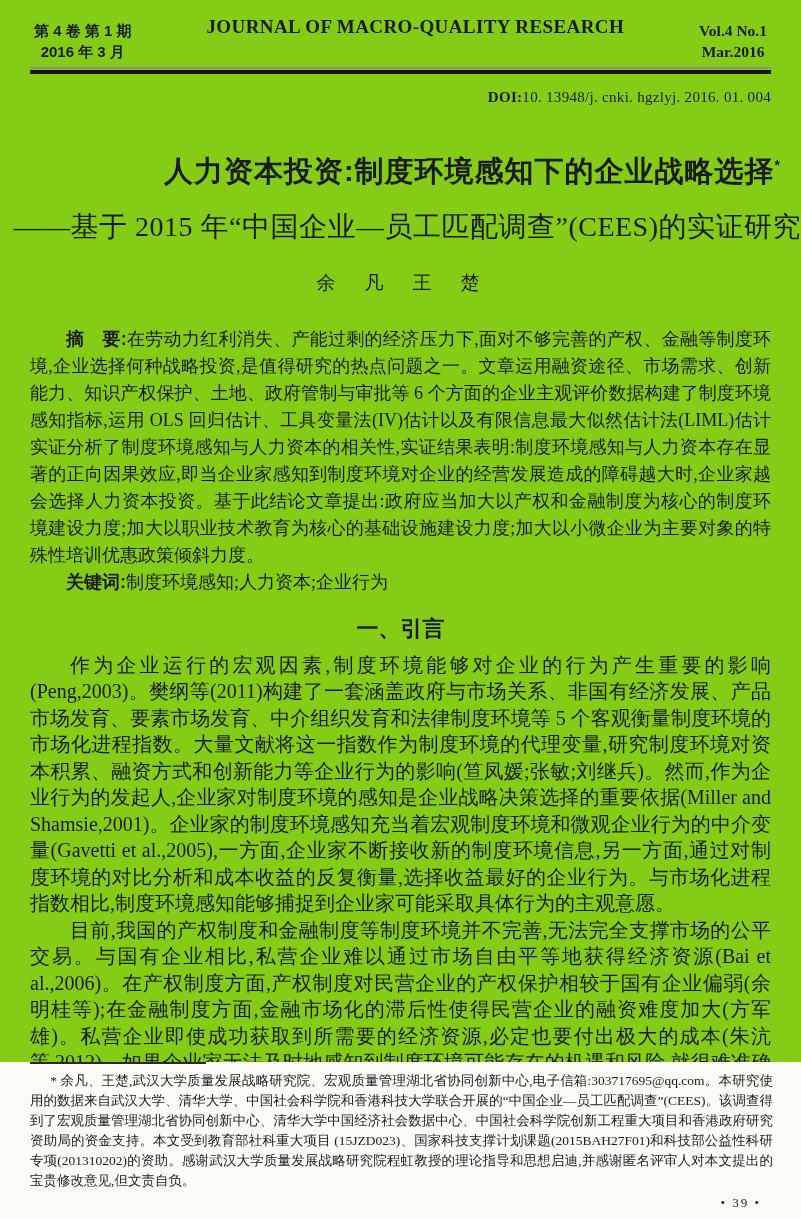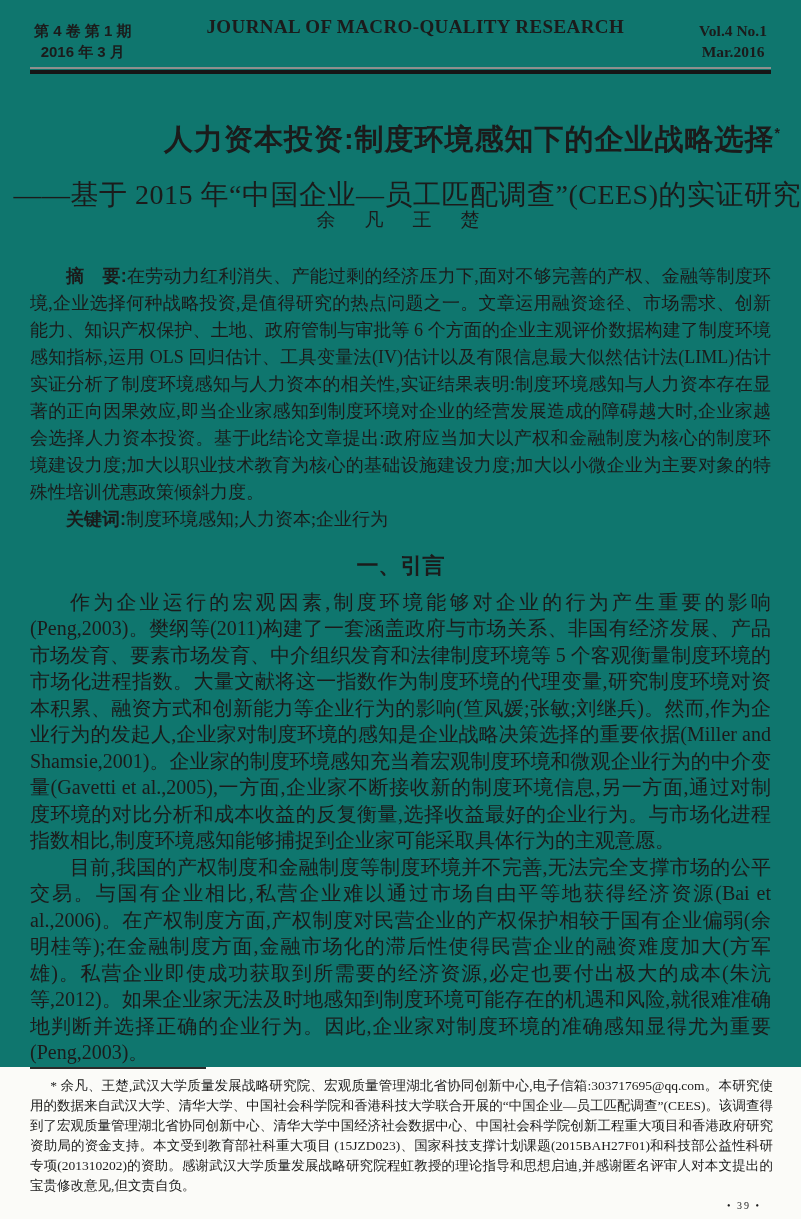--- a/index.html
+++ b/index.html
@@ -4,21 +4,21 @@
 <style>
   html,body{margin:0;padding:0;}
   body{
     width:801px;height:1219px;
     background:#e8e8e6;
     font-family:"Liberation Serif","DejaVu Serif",serif;
   }
   .page{
     position:relative;
     width:801px;height:1219px;
-    background:#0f766e;
+    background:#84cc16;
     color:#1b1b1b;
     overflow:hidden;
     box-sizing:border-box;
   }
   
   .masthead{
     display:flex;justify-content:space-between;align-items:flex-start;
     padding:16px 34px 0 34px;
   }
   .mast-left,.mast-right{
@@ -53,21 +53,21 @@
     font-family:"Liberation Sans","DejaVu Sans",sans-serif;
     font-weight:bold;font-size:29px;line-height:33px;
     letter-spacing:1px;
   }
   .title sup{font-size:14px;vertical-align:super;}
   .subtitle{
     margin-top:27px;text-align:right;
     font-size:28px;line-height:24px;letter-spacing:0.5px;
   }
   .authors{
-    text-align:center;
+    margin-top:31px;text-align:center;
     font-size:19px;letter-spacing:5px;
   }
   
   .abstract{margin:30px 30px 0 30px;}
   .abstract p{
     margin:0;font-size:18px;line-height:27px;
     text-align:justify;text-indent:2em;
   }
   .lbl{
     font-family:"Liberation Sans","DejaVu Sans",sans-serif;
@@ -96,21 +96,21 @@
     margin:0 0 7px 30px;
   }
   .fn-text{
     margin:0 28px 0 30px;
     font-size:13.5px;line-height:20px;
     text-align:justify;text-indent:1.5em;
   }
   .page-num{
     text-align:right;
     margin:4px 40px 0 0;
-    font-size:10px;letter-spacing:2px;
+    font-size:13px;letter-spacing:2px;
   }
 </style>
 </head>
 <body>
 
 <div class="page">
 
   <div class="masthead">
     <div class="mast-left">
       <div>第 4 卷  第 1 期</div>
@@ -123,20 +123,21 @@
       <div>Vol.4  No.1</div>
       <div>Mar.2016</div>
     </div>
   </div>
 
   <div class="head-rule">
     <div class="thin"></div>
     <div class="thick"></div>
   </div>
 
+  <div class="doi-line"><b>DOI:</b><span>10. 13948/j. cnki. hgzlyj. 2016. 01. 004</span></div>
 
   <h1 class="title"><span>人力资本投资:制度环境感知下的企业战略选择</span><sup>*</sup></h1>
 
   <div class="subtitle">——基于 2015 年“中国企业—员工匹配调查”(CEES)的实证研究</div>
 
   <div class="authors">余　凡　王　楚</div>
 
   <section class="abstract">
     <p><b class="lbl">摘　要:</b><span>在劳动力红利消失、产能过剩的经济压力下,面对不够完善的产权、金融等制度环境,企业选择何种战略投资,是值得研究的热点问题之一。文章运用融资途径、市场需求、创新能力、知识产权保护、土地、政府管制与审批等 6 个方面的企业主观评价数据构建了制度环境感知指标,运用 OLS 回归估计、工具变量法(IV)估计以及有限信息最大似然估计法(LIML)估计实证分析了制度环境感知与人力资本的相关性,实证结果表明:制度环境感知与人力资本存在显著的正向因果效应,即当企业家感知到制度环境对企业的经营发展造成的障碍越大时,企业家越会选择人力资本投资。基于此结论文章提出:政府应当加大以产权和金融制度为核心的制度环境建设力度;加大以职业技术教育为核心的基础设施建设力度;加大以小微企业为主要对象的特殊性培训优惠政策倾斜力度。</span></p>
     <p><b class="lbl">关键词:</b><span>制度环境感知;人力资本;企业行为</span></p>

